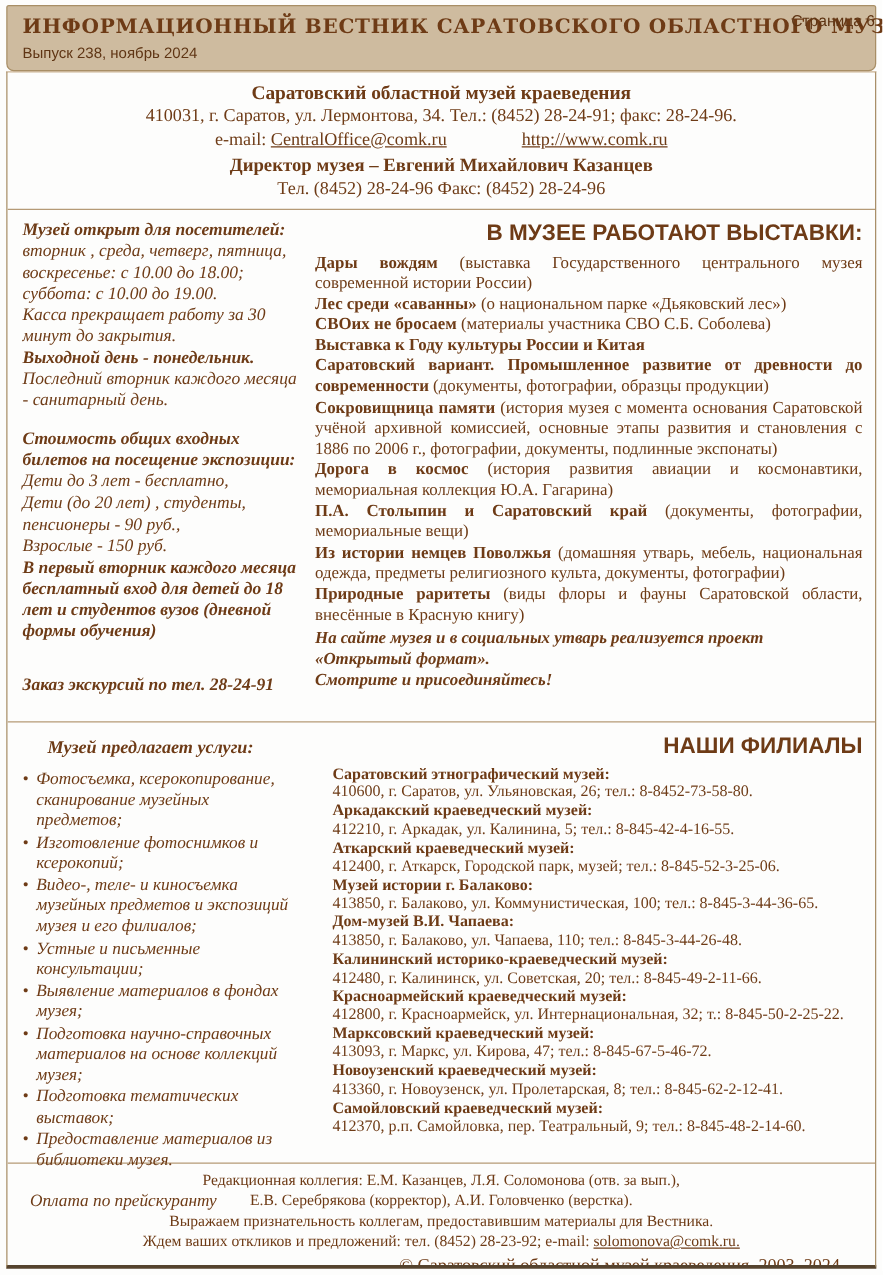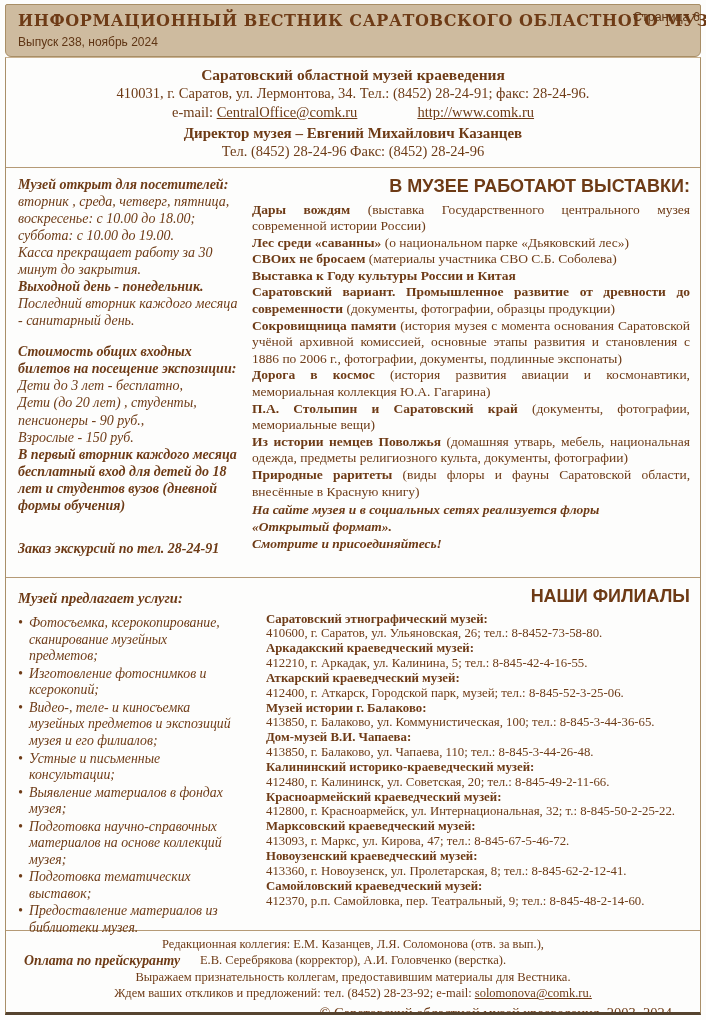--- a/index.html
+++ b/index.html
@@ -96,31 +96,31 @@
     margin:2px 0 5px 0;
   }
   .exh-list { font-size:13.5px; line-height:1.23; text-align:justify; }
   .exh-list .exh b { font-weight:bold; }
   .exh-note {
     font-style:italic; font-weight:bold;
     font-size:13.5px; line-height:1.25;
     margin-top:2px;
   }
   
-  .svc-heading { font-weight:bold; font-size:14.5px; margin:4px 0 8px 0; }
+  .svc-heading { font-weight:bold; font-size:14.5px; margin:4px 0 8px 20px; }
   .svc-list { list-style:none; }
   .svc-list li {
     position:relative;
     padding-left:11px;
     margin-bottom:1px;
     font-size:13.8px;
     line-height:1.2;
   }
   .svc-list li::before { content:"\2022"; position:absolute; left:0; top:0; }
-  .svc-pay { font-weight:bold; font-size:13.8px; margin:16px 0 0 6px; }
+  .svc-pay { font-weight:normal; font-size:13.8px; margin:16px 0 0 6px; }
   
   .branches { font-size:12.8px; line-height:1.16; padding-left:14px; }
   .branches .br-name { font-weight:bold; }
   
   .footer {
     flex:1 1 auto;
     padding:5px 8px 0 8px;
     font-size:12.5px;
     line-height:1.33;
     text-align:center;
@@ -181,21 +181,21 @@
           <div class="exh"><b>СВОих не бросаем </b><span>(материалы участника СВО  С.Б. Соболева)</span></div>
           <div class="exh"><b>Выставка к Году культуры России и Китая</b><span></span></div>
           <div class="exh"><b>Саратовский вариант. Промышленное развитие от древности до современности </b><span>(документы, фотографии, образцы продукции)</span></div>
           <div class="exh"><b>Сокровищница памяти </b><span>(история музея с момента основания Саратовской учёной архивной комиссией, основные этапы развития и становления с 1886 по 2006 г., фотографии, документы, подлинные экспонаты)</span></div>
           <div class="exh"><b>Дорога в космос </b><span>(история развития авиации и космонавтики, мемориальная коллекция Ю.А. Гагарина)</span></div>
           <div class="exh"><b>П.А. Столыпин и Саратовский край </b><span>(документы, фотографии, мемориальные вещи)</span></div>
           <div class="exh"><b>Из истории немцев Поволжья </b><span>(домашняя утварь, мебель, национальная одежда, предметы религиозного культа, документы, фотографии)</span></div>
           <div class="exh"><b>Природные раритеты </b><span>(виды флоры и фауны Саратовской области, внесённые в Красную книгу)</span></div>
         </div>
         <div class="exh-note">
-          <div>На сайте музея и в социальных сетях реализуется флоры</div>
+          <div>На сайте музея и в социальных утварь реализуется проект</div>
           <div>«Открытый формат».</div>
           <div>Смотрите и присоединяйтесь!</div>
         </div>
       </div>
     </div>
 
     <div class="divider"></div>
 
     <div class="section sec2">
       <div class="col-left">

